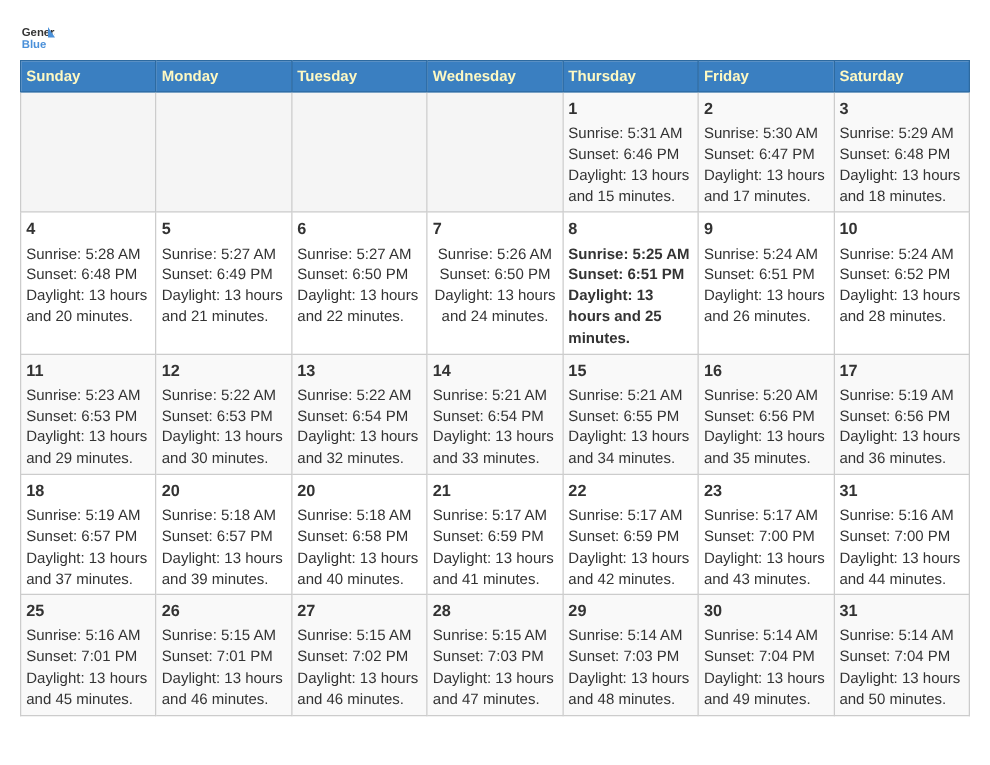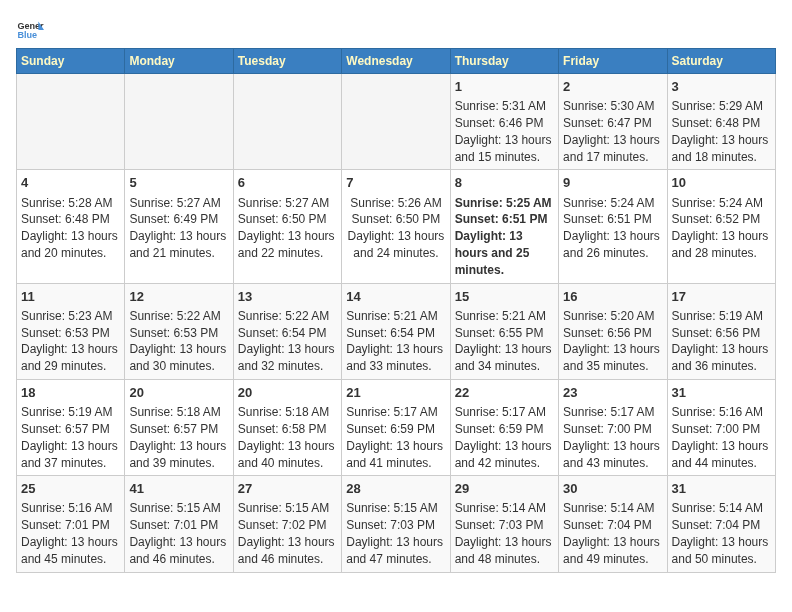--- a/index.html
+++ b/index.html
@@ -264,21 +264,21 @@
         </td>
       </tr>
       <tr>
         <td>
           <span class="day-number">25</span>
           <div class="day-info" style="white-space: pre-line;">Sunrise: 5:16 AM
 Sunset: 7:01 PM
 Daylight: 13 hours and 45 minutes.</div>
         </td>
         <td>
-          <span class="day-number">41</span>
+          <span class="day-number">26</span>
           <div class="day-info" style="white-space: pre-line;">Sunrise: 5:15 AM
 Sunset: 7:01 PM
 Daylight: 13 hours and 46 minutes.</div>
         </td>
         <td>
           <span class="day-number">27</span>
           <div class="day-info" style="white-space: pre-line;">Sunrise: 5:15 AM
 Sunset: 7:02 PM
 Daylight: 13 hours and 46 minutes.</div>
         </td>

